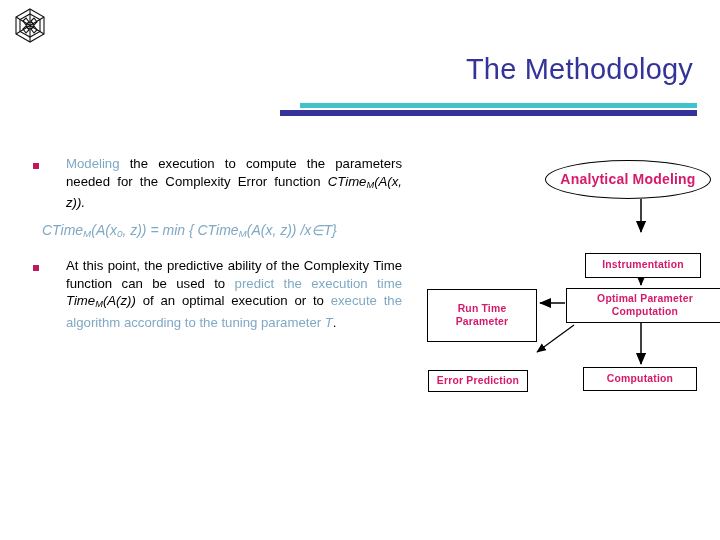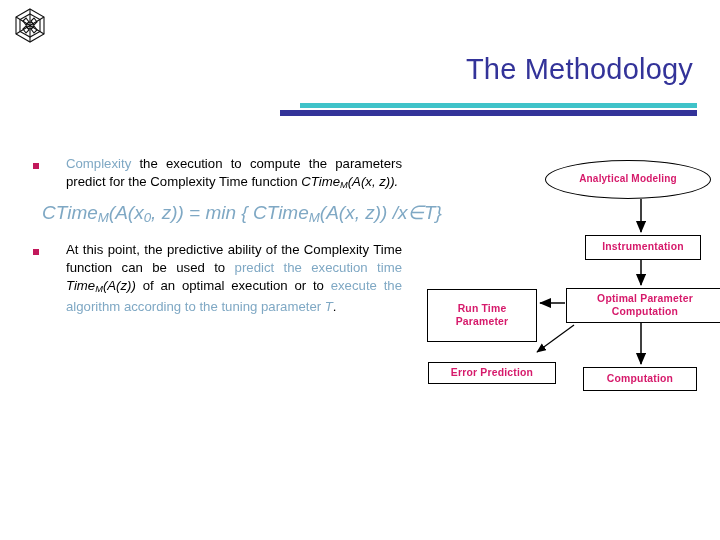--- a/index.html
+++ b/index.html
@@ -92,21 +92,21 @@
   .ital sub {
     font-style: italic;
     font-size: 70%;
     vertical-align: -0.25em;
   }
   .formula-line {
     margin-left: 42px;
     margin-right: 10px;
     margin-top: -4px;
     margin-bottom: 14px;
-    font-size: 19px;
+    font-size: 14px;
     line-height: 17.6px;
     font-style: italic;
     color: #7fa8c4;
     white-space: nowrap;
   }
   .formula-line sub {
     font-size: 70%;
     vertical-align: -0.25em;
   }
 
@@ -130,21 +130,21 @@
     line-height: 12.4px;
     letter-spacing: 0.2px;
     display: flex;
     align-items: center;
     justify-content: center;
     text-align: center;
     padding: 2px 4px;
   }
   .node.ellipse {
     border-radius: 50%;
-    font-size: 10px;
+    font-size: 14px;
   }
   .node .nline { display: block; }
 </style>
 </head>
 <body>
 
 <div class="slide">
 
   <div class="logo">
     <svg width="34" height="38" viewBox="0 0 34 38" xmlns="http://www.w3.org/2000/svg">
@@ -164,21 +164,21 @@
   <div class="title">The Methodology</div>
 
   <div class="rule-teal"></div>
   <div class="rule-navy"></div>
 
   <div class="body-col">
 
     <div class="bullet-row">
       <span class="bullet-mark"></span>
       <div class="bullet-text">
-        <span class="blue">Complexity</span><span> the execution to compute the parameters predict for the Complexity Time function </span><span class="ital"><span>CTime</span><sub>M</sub><span>(A(x, z)).</span></span>
+        <span class="blue">Modeling</span><span> the execution to compute the parameters needed for the Complexity Error function </span><span class="ital"><span>CTime</span><sub>M</sub><span>(A(x, z)).</span></span>
       </div>
     </div>
 
 
     <div class="formula-line">
       <span>CTime</span><sub>M</sub><span>(A(x</span><sub>0</sub><span>, z)) = min { </span><span>CTime</span><sub>M</sub><span>(A(x, z)) /x∈T}</span>
     </div>
 
     <div class="bullet-row" style="margin-top:6px;">
       <span class="bullet-mark"></span>
@@ -207,35 +207,35 @@
 
     <line x1="574" y1="325" x2="537" y2="352" stroke="#000000" stroke-width="1.2" marker-end="url(#arrowheadSm)"></line>
 
     <line x1="641" y1="323" x2="641" y2="364" stroke="#000000" stroke-width="1.5" marker-end="url(#arrowhead)"></line>
   </svg>
 
   <div class="node ellipse" style="left:545px; top:160px; width:166px; height:39px;">
     <span class="nline">Analytical Modeling</span>
   </div>
 
-  <div class="node" style="left:585px; top:235px; width:116px; height:25px;">
+  <div class="node" style="left:585px; top:253px; width:116px; height:25px;">
     <span class="nline">Instrumentation</span>
   </div>
 
   <div class="node" style="left:427px; top:289px; width:110px; height:53px; flex-direction:column;">
     <span class="nline">Run Time</span>
     <span class="nline">Parameter</span>
   </div>
 
   <div class="node" style="left:566px; top:288px; width:158px; height:35px; flex-direction:column;">
     <span class="nline">Optimal Parameter</span>
     <span class="nline">Computation</span>
   </div>
 
-  <div class="node" style="left:428px; top:362px; width:128px; height:22px;">
+  <div class="node" style="left:428px; top:370px; width:100px; height:22px;">
     <span class="nline">Error Prediction</span>
   </div>
 
   <div class="node" style="left:583px; top:367px; width:114px; height:24px;">
     <span class="nline">Computation</span>
   </div>
 
 </div>
 
 </body></html>

